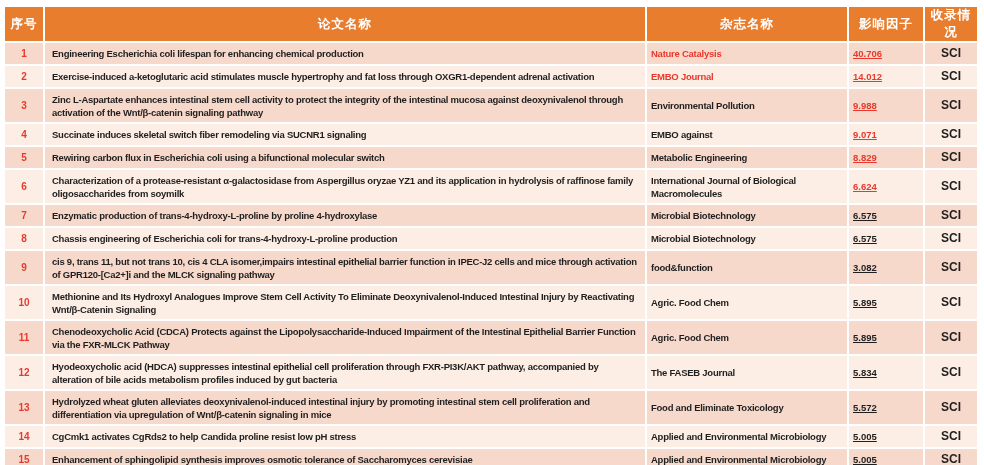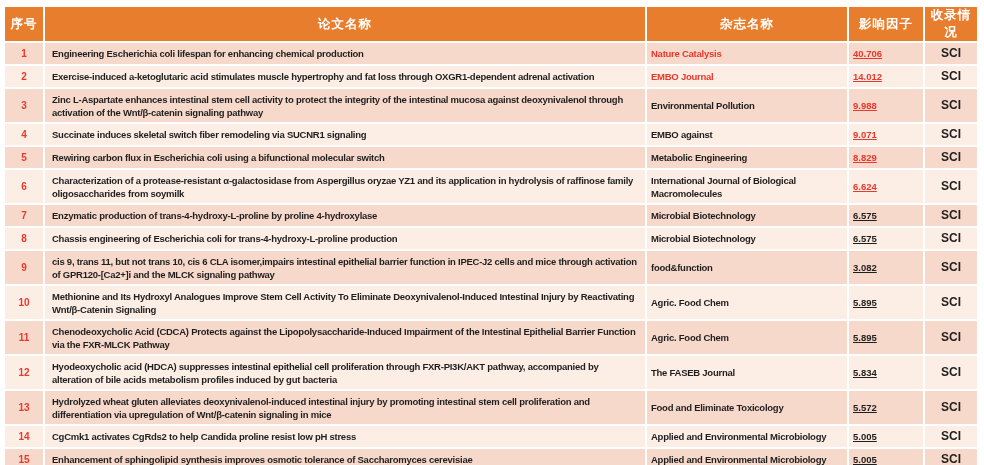--- a/index.html
+++ b/index.html
@@ -130,21 +130,21 @@
       </tr>
       <tr class="band-even single">
         <td class="num">8</td>
         <td class="title">Chassis engineering of Escherichia coli for trans-4-hydroxy-L-proline production</td>
         <td class="journal">Microbial Biotechnology</td>
         <td class="impact">6.575</td>
         <td class="sci">SCI</td>
       </tr>
       <tr class="band-odd double">
         <td class="num">9</td>
-        <td class="title">cis 9, trans 11, but not trans 10, cis 6 CLA isomer,impairs intestinal epithelial barrier function in IPEC-J2 cells and mice through activation of GPR120-[Ca2+]i and the MLCK signaling pathway</td>
+        <td class="title">cis 9, trans 11, but not trans 10, cis 4 CLA isomer,impairs intestinal epithelial barrier function in IPEC-J2 cells and mice through activation of GPR120-[Ca2+]i and the MLCK signaling pathway</td>
         <td class="journal">food&amp;function</td>
         <td class="impact">3.082</td>
         <td class="sci">SCI</td>
       </tr>
       <tr class="band-even double">
         <td class="num">10</td>
         <td class="title">Methionine and Its Hydroxyl Analogues Improve Stem Cell Activity To Eliminate Deoxynivalenol-Induced Intestinal Injury by Reactivating Wnt/β-Catenin Signaling</td>
         <td class="journal">Agric. Food Chem</td>
         <td class="impact">5.895</td>
         <td class="sci">SCI</td>

